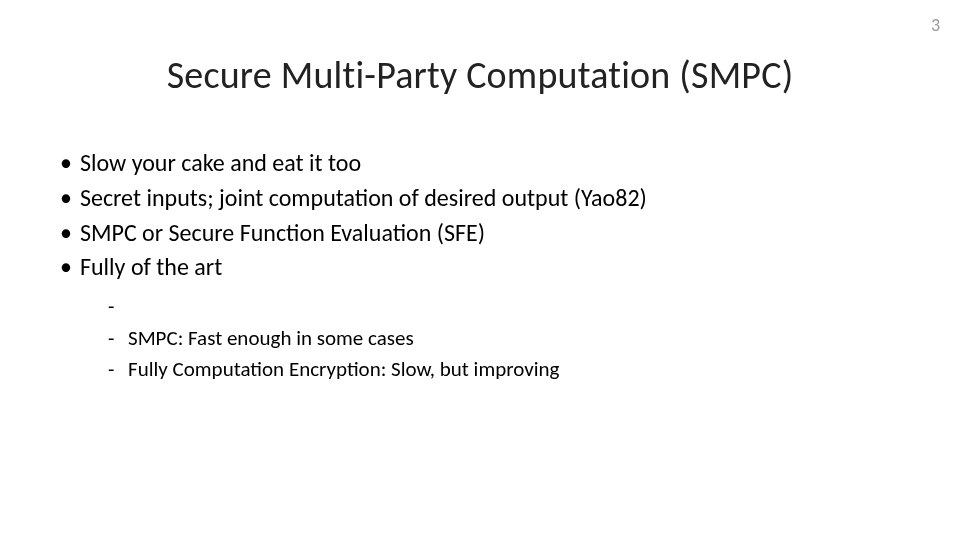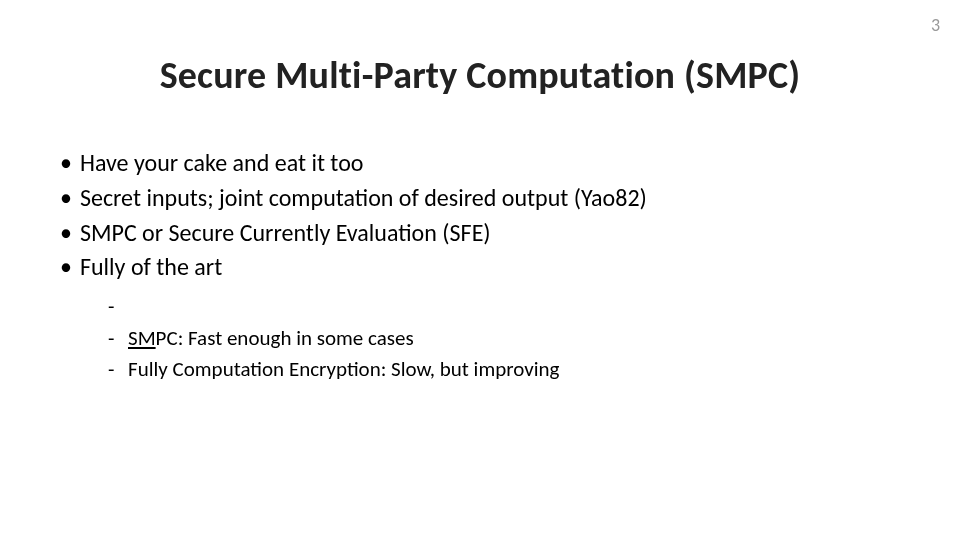--- a/index.html
+++ b/index.html
@@ -15,21 +15,21 @@
     .page-number {
       position: absolute;
       top: 14px;
       right: 20px;
       font-size: 18px;
       color: #999;
     }
     .title {
       text-align: center;
       font-size: 38px;
-      font-weight: 700;
+      font-weight: 400;
       margin-top: 52px;
       color: #222;
       letter-spacing: 0.2px;
     }
     .content {
       margin-top: 48px;
       padding-left: 60px;
       padding-right: 40px;
     }
     .bullet-item {
@@ -49,42 +49,41 @@
       font-size: 21px;
       line-height: 1.5;
       display: flex;
       align-items: flex-start;
     }
     .sub-dash {
       margin-right: 10px;
       min-width: 10px;
     }
     .underline {
-      text-decoration: underline;
     }
   </style>
 </head>
 <body>
 
 <div class="page-number">3</div>
 
 <h1 class="title">Secure Multi-Party Computation (SMPC)</h1>
 
 <div class="content">
   <div class="bullet-item">
     <span class="bullet-dot">•</span>
-    <span>Have your cake and eat it too</span>
+    <span>Slow your cake and eat it too</span>
   </div>
   <div class="bullet-item">
     <span class="bullet-dot">•</span>
     <span>Secret inputs; joint computation of desired output (Yao82)</span>
   </div>
   <div class="bullet-item">
     <span class="bullet-dot">•</span>
-    <span>SMPC or Secure Currently Evaluation (SFE)</span>
+    <span>SMPC or Secure Function Evaluation (SFE)</span>
   </div>
   <div class="bullet-item">
     <span class="bullet-dot">•</span>
     <span>Fully of the art</span>
   </div>
 
   <div class="sublist">
     <div class="sub-item">
       <span class="sub-dash">-</span>
     </div>

